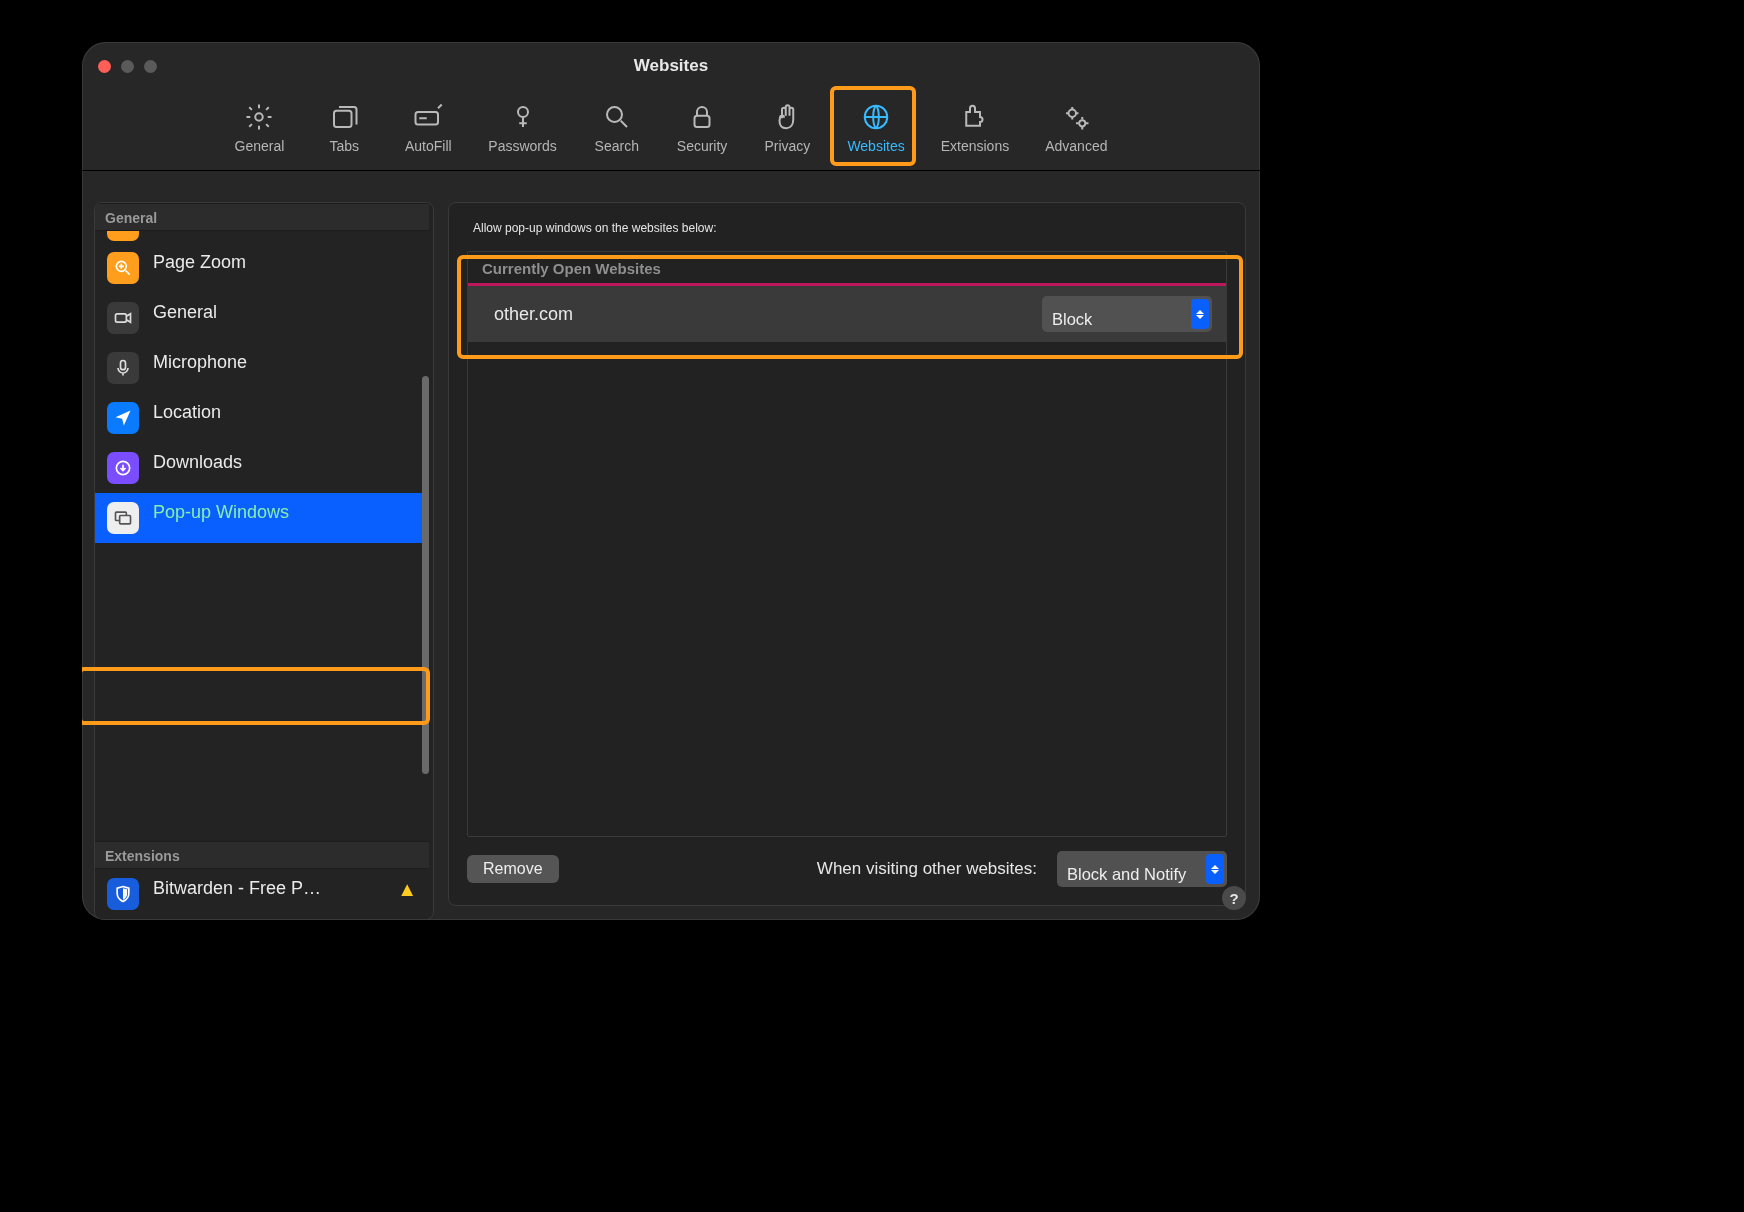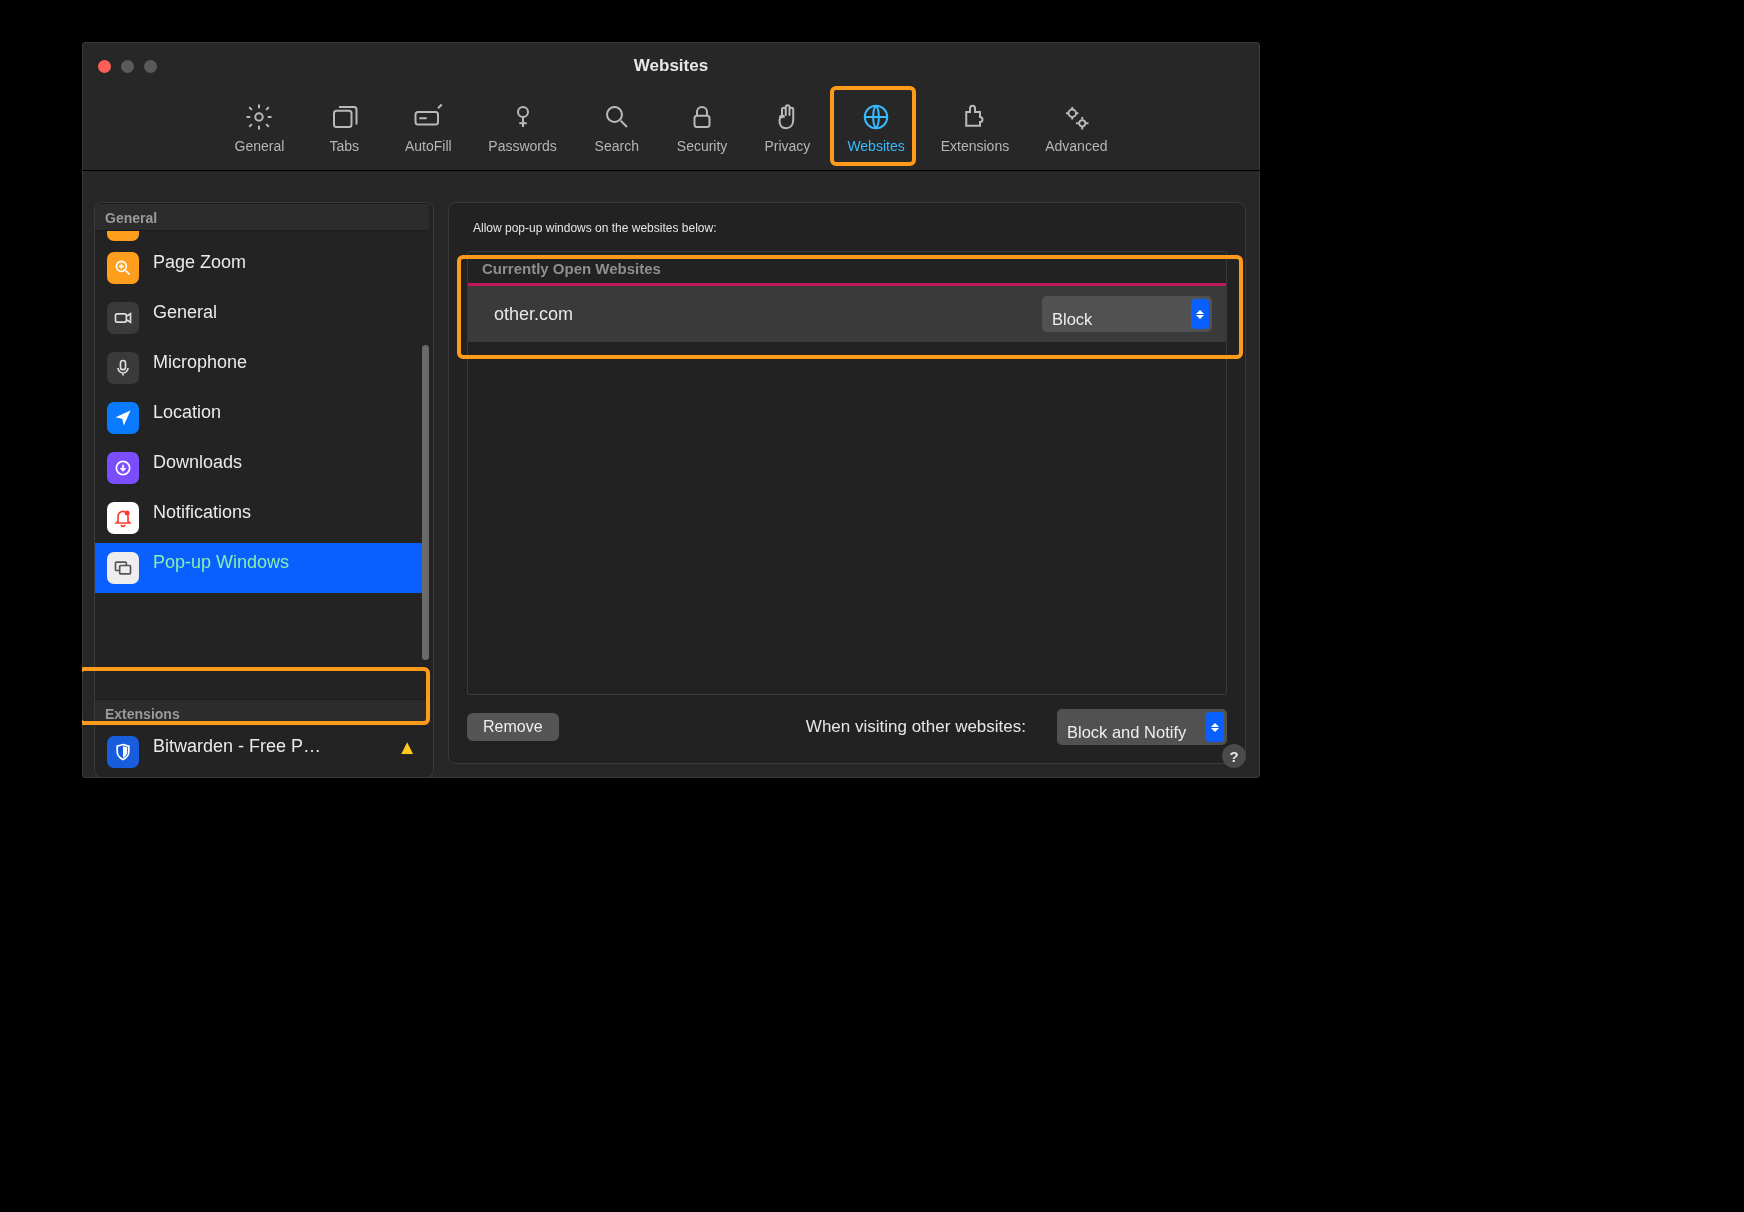--- a/index.html
+++ b/index.html
@@ -10,23 +10,23 @@
     height: 1212px;
     position: relative;
     color: #e6e6e6;
     font-size: 18px;
   }
   .window {
     position: absolute;
     left: 82px;
     top: 42px;
     width: 1178px;
-    height: 736px;
+    height: 878px;
     background: #272727;
-    border-radius: 4px;
+    border-radius: 24px;
     box-shadow: 0 20px 60px rgba(0,0,0,.8), inset 0 0 0 1px #3a3a3a;
     overflow: hidden;
   }
   .titlebar {
     height: 48px;
     display: flex;
     align-items: center;
     position: relative;
   }
   .traffic {
@@ -205,21 +205,21 @@
     width: 0; height: 0;
     border-left: 4px solid transparent;
     border-right: 4px solid transparent;
   }
   .select .chevrons::before { border-bottom: 4px solid #fff; }
   .select .chevrons::after  { border-top: 4px solid #fff; }
   .footer {
     display: flex;
     align-items: center;
     padding: 14px 18px 18px;
-    gap: 31px;
+    gap: 20px;
   }
   .btn {
     background: #555;
     color: #eee;
     border-radius: 6px;
     padding: 5px 16px;
     font-size: 16px;
   }
   .footer-label { margin-left: auto; font-size: 17px; }
   .helpbtn {
@@ -391,29 +391,20 @@
         <div class="sbitem">
           <div class="sbicon" style="background:#7a4dff">
             <svg width="20" height="20" viewBox="0 0 24 24" stroke="#fff" fill="none" stroke-width="2">
                 <circle cx="12" cy="12" r="8"></circle>
                 <path d="M12 8v6M9 12l3 3 3-3"></path>
               </svg>
           </div>
           <span>Downloads</span>
         </div>
 
-        <div class="sbitem">
-          <div class="sbicon" style="background:#fff">
-            <svg width="20" height="20" viewBox="0 0 24 24" stroke="#ff3b30" fill="none" stroke-width="2">
-                <path d="M6 16V10a6 6 0 1 1 12 0v6l2 2H4zM10 20a2 2 0 0 0 4 0"></path>
-                <circle cx="17" cy="6" r="3" fill="#ff3b30" stroke="none"></circle>
-              </svg>
-          </div>
-          <span>Notifications</span>
-        </div>
 
         <div class="sbitem selected">
           <div class="sbicon" style="background:#eee">
             <svg width="20" height="20" viewBox="0 0 24 24" stroke="#555" fill="none" stroke-width="2">
                 <rect x="3" y="5" width="13" height="10" rx="1"></rect>
                 <rect x="8" y="9" width="13" height="10" rx="1" fill="#eee"></rect>
               </svg>
           </div>
           <span>Pop-up Windows</span>
         </div>

